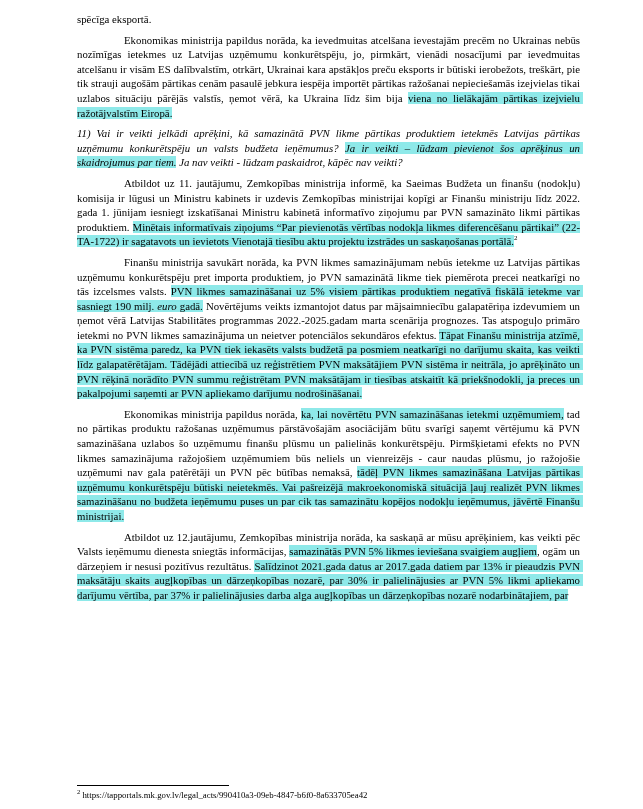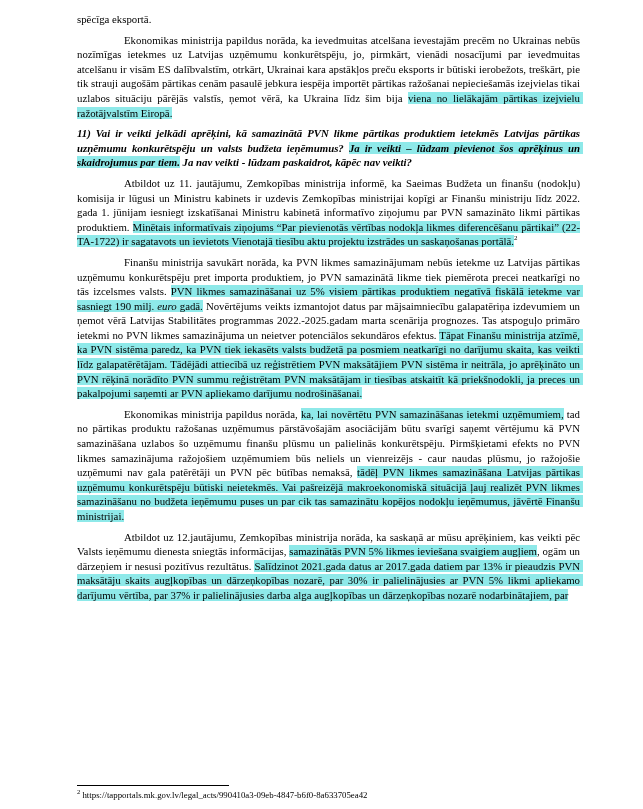--- a/index.html
+++ b/index.html
@@ -20,21 +20,21 @@
     line-height: 14.6px;
     color: #000000;
     overflow: hidden;
   }
   .para {
     margin: 0 0 6px 0;
     text-align: justify;
   }
   .para.indent { text-indent: 47px; }
   .para.question {
-    font-weight: bold;
+    font-weight: normal;
     font-style: italic;
   }
   .hl { background-color: var(--hl, #8ee9e9); }
   .run { white-space: pre-wrap; }
   sup.fnref {
     font-size: 7px;
     line-height: 0;
     vertical-align: super;
   }
   .footnote-area {

